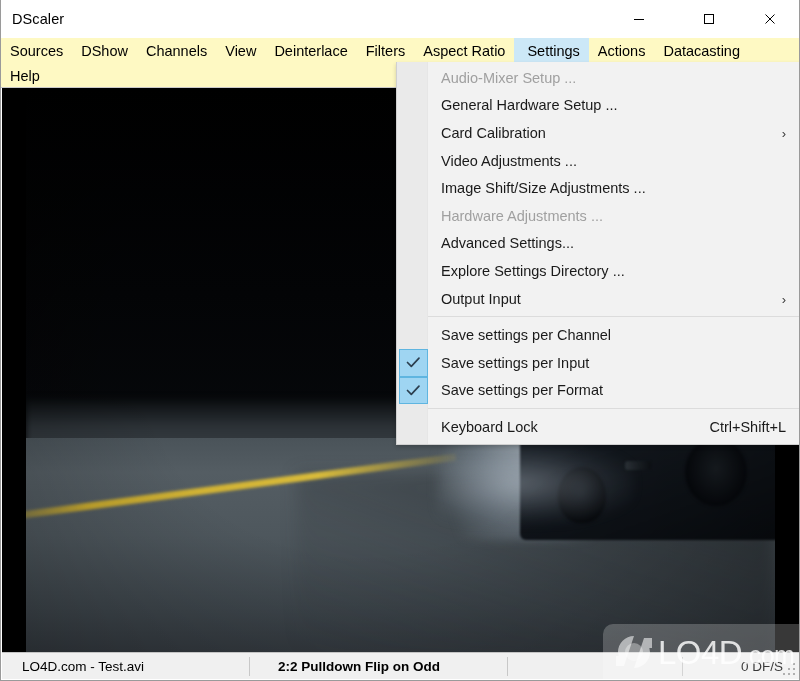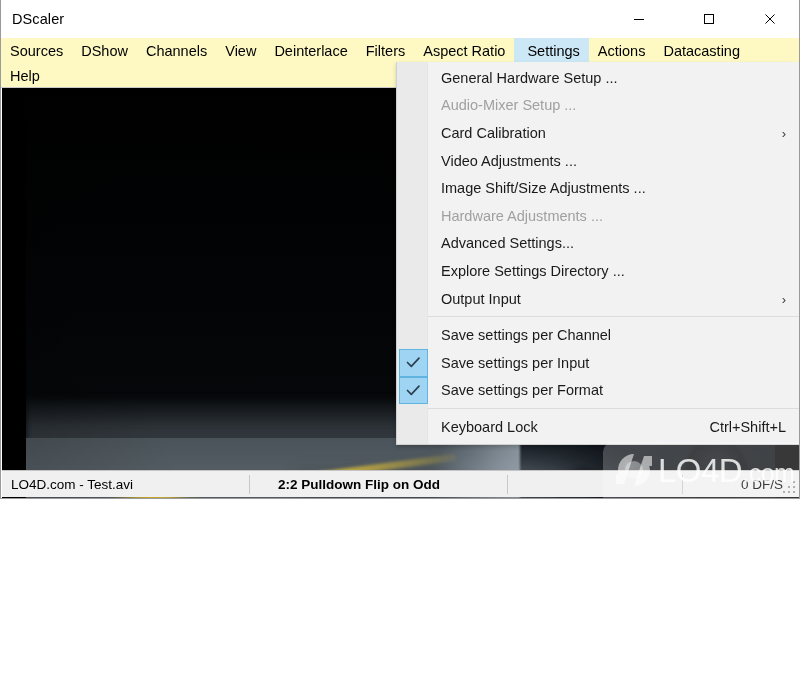--- a/index.html
+++ b/index.html
@@ -4,21 +4,21 @@
 <style>
   * { box-sizing: border-box; margin: 0; padding: 0; }
   html, body {
     width: 800px; height: 681px;
     font-family: "Liberation Sans", sans-serif;
     background: #ffffff;
     overflow: hidden;
   }
   #app {
     position: relative;
-    width: 800px; height: 499px;
+    width: 800px; height: 681px;
     background: #ffffff;
     border: 1px solid #9a9a9a;
     border-top: none;
     overflow: hidden;
   }
 
   
   #titlebar {
     position: absolute; left: 0; top: 0; width: 800px; height: 38px;
     background: #ffffff;
@@ -225,21 +225,21 @@
     position: absolute; left: 1px; bottom: 1px; width: 797px; height: 27px;
     background: #f0f0f0;
     border-top: 1px solid #c4c4c4;
     display: flex; align-items: center;
   }
   .sb-panel {
     position: relative; height: 27px;
     display: flex; align-items: center;
     font-size: 13.5px; color: #000000; white-space: nowrap;
   }
-  #sb-file { width: 247px; padding-left: 9px; }
+  #sb-file { width: 247px; padding-left: 20px; }
   #sb-mode { width: 257px; padding-left: 28px; font-weight: bold; }
   #sb-blank { width: 174px; }
   #sb-fps { flex: 1; padding-left: 58px; }
   .sb-div {
     width: 1px; height: 19px; background: #c8c8c8;
     flex: 0 0 auto;
   }
   #grip {
     position: absolute; right: 3px; bottom: 3px;
     width: 13px; height: 13px;
@@ -351,26 +351,26 @@
       <div id="wheel-front"></div>
       <div id="wheel-rear"></div>
       <div id="ground-mist"></div>
       <div id="vignette"></div>
     </div>
   </div>
 
   <div id="dropdown">
     <div id="dropdown-gutter"></div>
 
-    <div class="mi">
-      <span class="label">General Hardware Setup ...</span>
-    </div>
-
     <div class="mi disabled">
       <span class="label">Audio-Mixer Setup ...</span>
+    </div>
+
+    <div class="mi">
+      <span class="label">General Hardware Setup ...</span>
     </div>
 
     <div class="mi">
       <span class="label">Card Calibration</span>
       <span class="arrow">›</span>
     </div>
 
     <div class="mi">
       <span class="label">Video Adjustments ...</span>
     </div>

